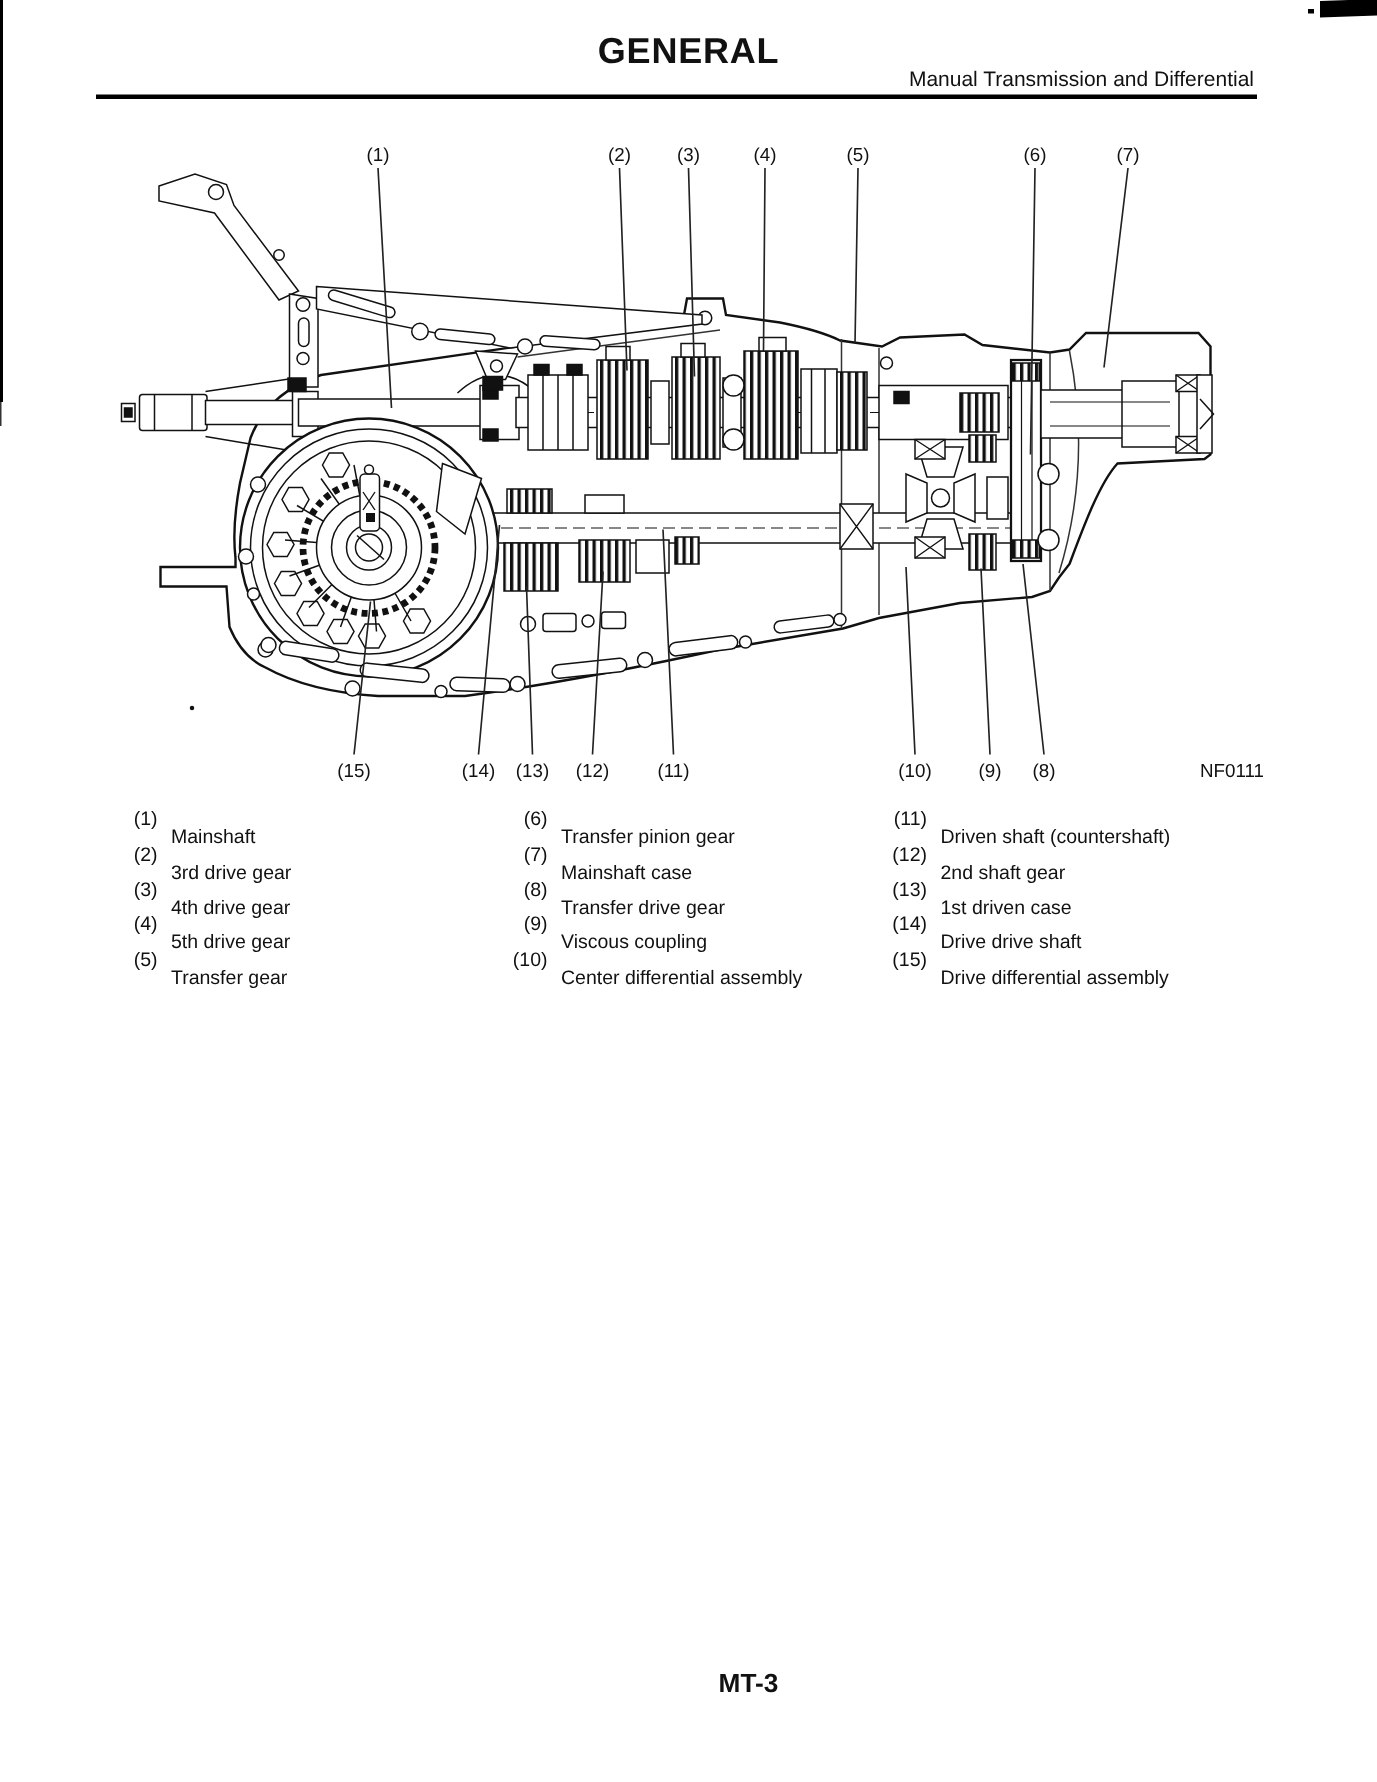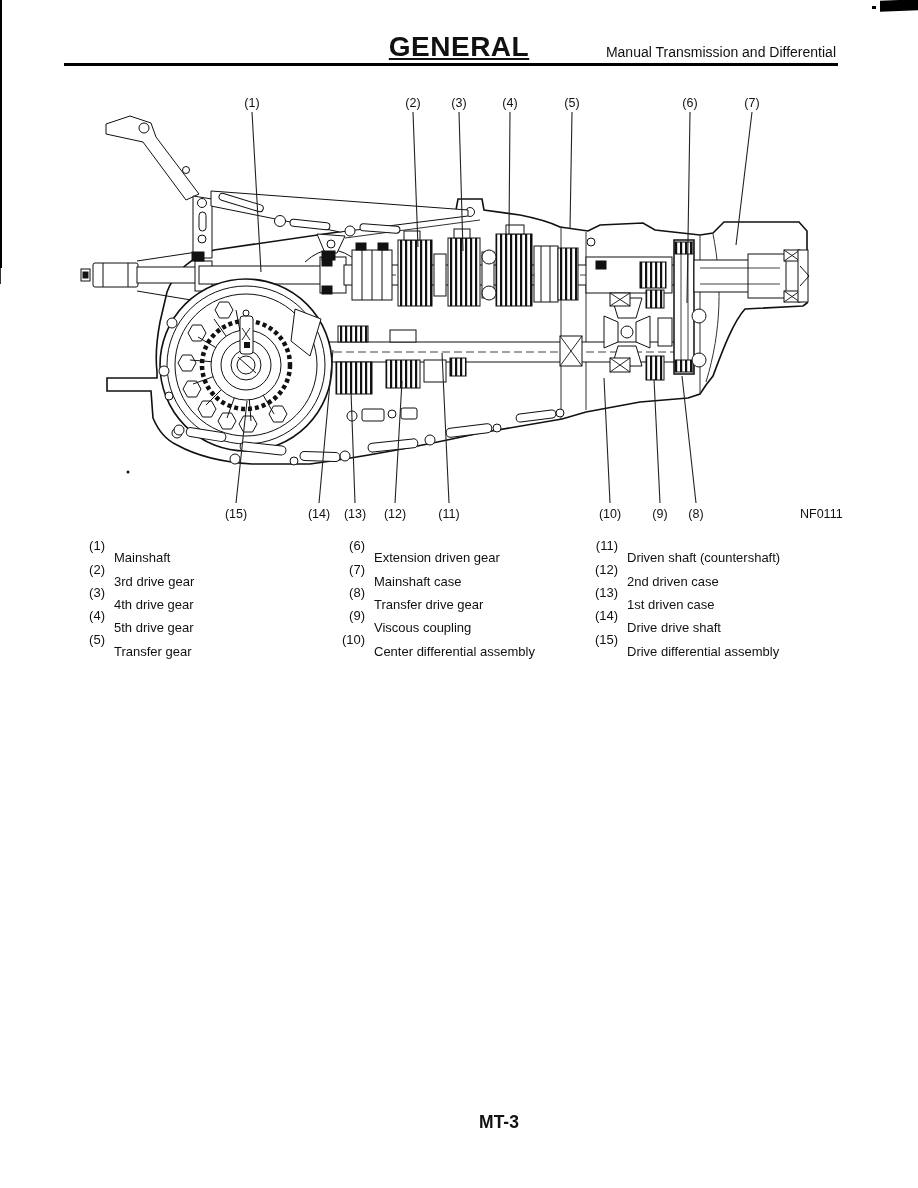--- a/index.html
+++ b/index.html
@@ -4,22 +4,22 @@
 <style>
   html,body{margin:0;padding:0;background:#e8e8e8;}
   .page{position:relative;width:918px;height:1188px;background:#fff;overflow:hidden;
         font-family:"Liberation Sans",sans-serif;color:#111;}
   
   .edge-strip{position:absolute;left:0;top:0;width:2px;height:268px;background:#000;}
   .edge-strip2{position:absolute;left:0;top:268px;width:1px;height:16px;background:#333;}
   .corner-mark{position:absolute;left:880px;top:0;width:38px;height:11px;background:#000;transform:skewY(-2deg);}
   .corner-speck{position:absolute;left:872px;top:6px;width:4px;height:3px;background:#000;}
   
-  .title{position:absolute;left:0;top:31px;width:918px;text-align:center;
-         font-size:28px;font-weight:bold;letter-spacing:.5px;text-decoration:underline;}
+  .title{position:absolute;left:0;top:21px;width:918px;text-align:center;
+         font-size:24px;font-weight:bold;letter-spacing:.5px;}
   .subtitle{position:absolute;right:82px;top:44px;font-size:14px;}
   .rule{position:absolute;left:64px;top:63px;width:774px;height:3px;background:#000;}
   
   .legend{position:absolute;left:0;top:534px;width:918px;font-size:13px;}
   .legend .col{position:absolute;top:0;}
   .col1{left:70px;width:250px;}
   .col2{left:327px;width:245px;}
   .col3{left:578px;width:330px;}
   .lrow{display:flex;align-items:center;height:23.4px;}
   .lnum{display:inline-block;text-align:right;flex:0 0 auto;}
@@ -282,21 +282,21 @@
           <span class="llabel">5th drive gear</span>
         </div>
       <div class="lrow">
           <span class="lnum">(5)</span>
           <span class="llabel">Transfer gear</span>
         </div>
     </div>
     <div class="col col2">
       <div class="lrow">
           <span class="lnum">(6)</span>
-          <span class="llabel">Extension driven gear</span>
+          <span class="llabel">Transfer pinion gear</span>
         </div>
       <div class="lrow">
           <span class="lnum">(7)</span>
           <span class="llabel">Mainshaft case</span>
         </div>
       <div class="lrow">
           <span class="lnum">(8)</span>
           <span class="llabel">Transfer drive gear</span>
         </div>
       <div class="lrow">
@@ -308,21 +308,21 @@
           <span class="llabel">Center differential assembly</span>
         </div>
     </div>
     <div class="col col3">
       <div class="lrow">
           <span class="lnum">(11)</span>
           <span class="llabel">Driven shaft (countershaft)</span>
         </div>
       <div class="lrow">
           <span class="lnum">(12)</span>
-          <span class="llabel">2nd driven case</span>
+          <span class="llabel">2nd shaft gear</span>
         </div>
       <div class="lrow">
           <span class="lnum">(13)</span>
           <span class="llabel">1st driven case</span>
         </div>
       <div class="lrow">
           <span class="lnum">(14)</span>
           <span class="llabel">Drive drive shaft</span>
         </div>
       <div class="lrow">

